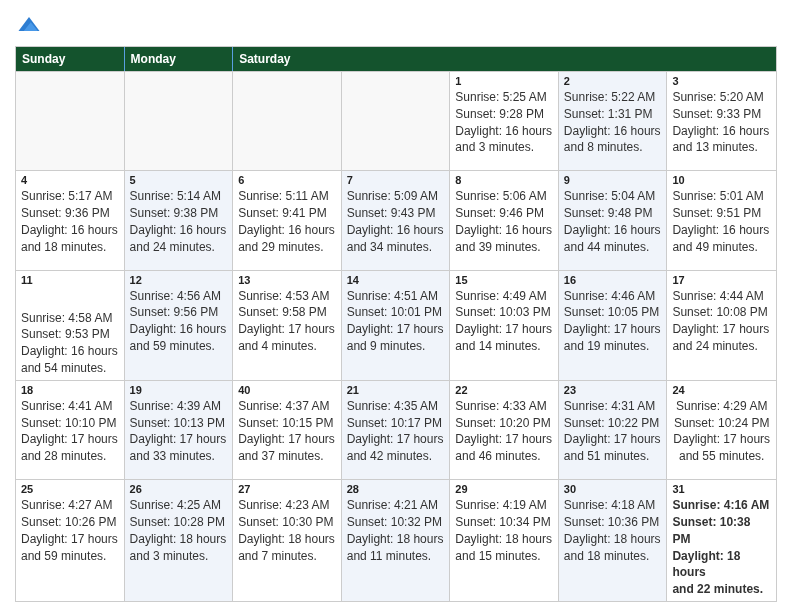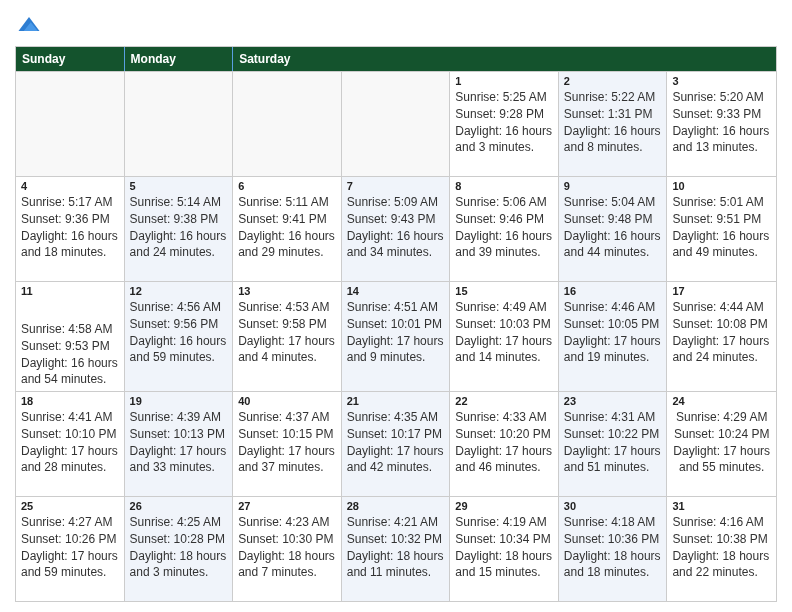--- a/index.html
+++ b/index.html
@@ -356,21 +356,21 @@
           </div>
           <div class="cal-cell shaded">
             <div class="day-num">30</div>
             <div class="cell-text" style="white-space: pre-line;">Sunrise: 4:18 AM
 Sunset: 10:36 PM
 Daylight: 18 hours
 and 18 minutes.</div>
           </div>
           <div class="cal-cell">
             <div class="day-num">31</div>
-            <div class="cell-text" style="white-space: pre-line;">Sunrise: 4:16 AM
+            <div class="cell-text" style="white-space: pre-line; font-weight: bold;">Sunrise: 4:16 AM
 Sunset: 10:38 PM
 Daylight: 18 hours
 and 22 minutes.</div>
           </div>
         </div>
       </div>
   </div>
 </div>
 
 </body></html>

